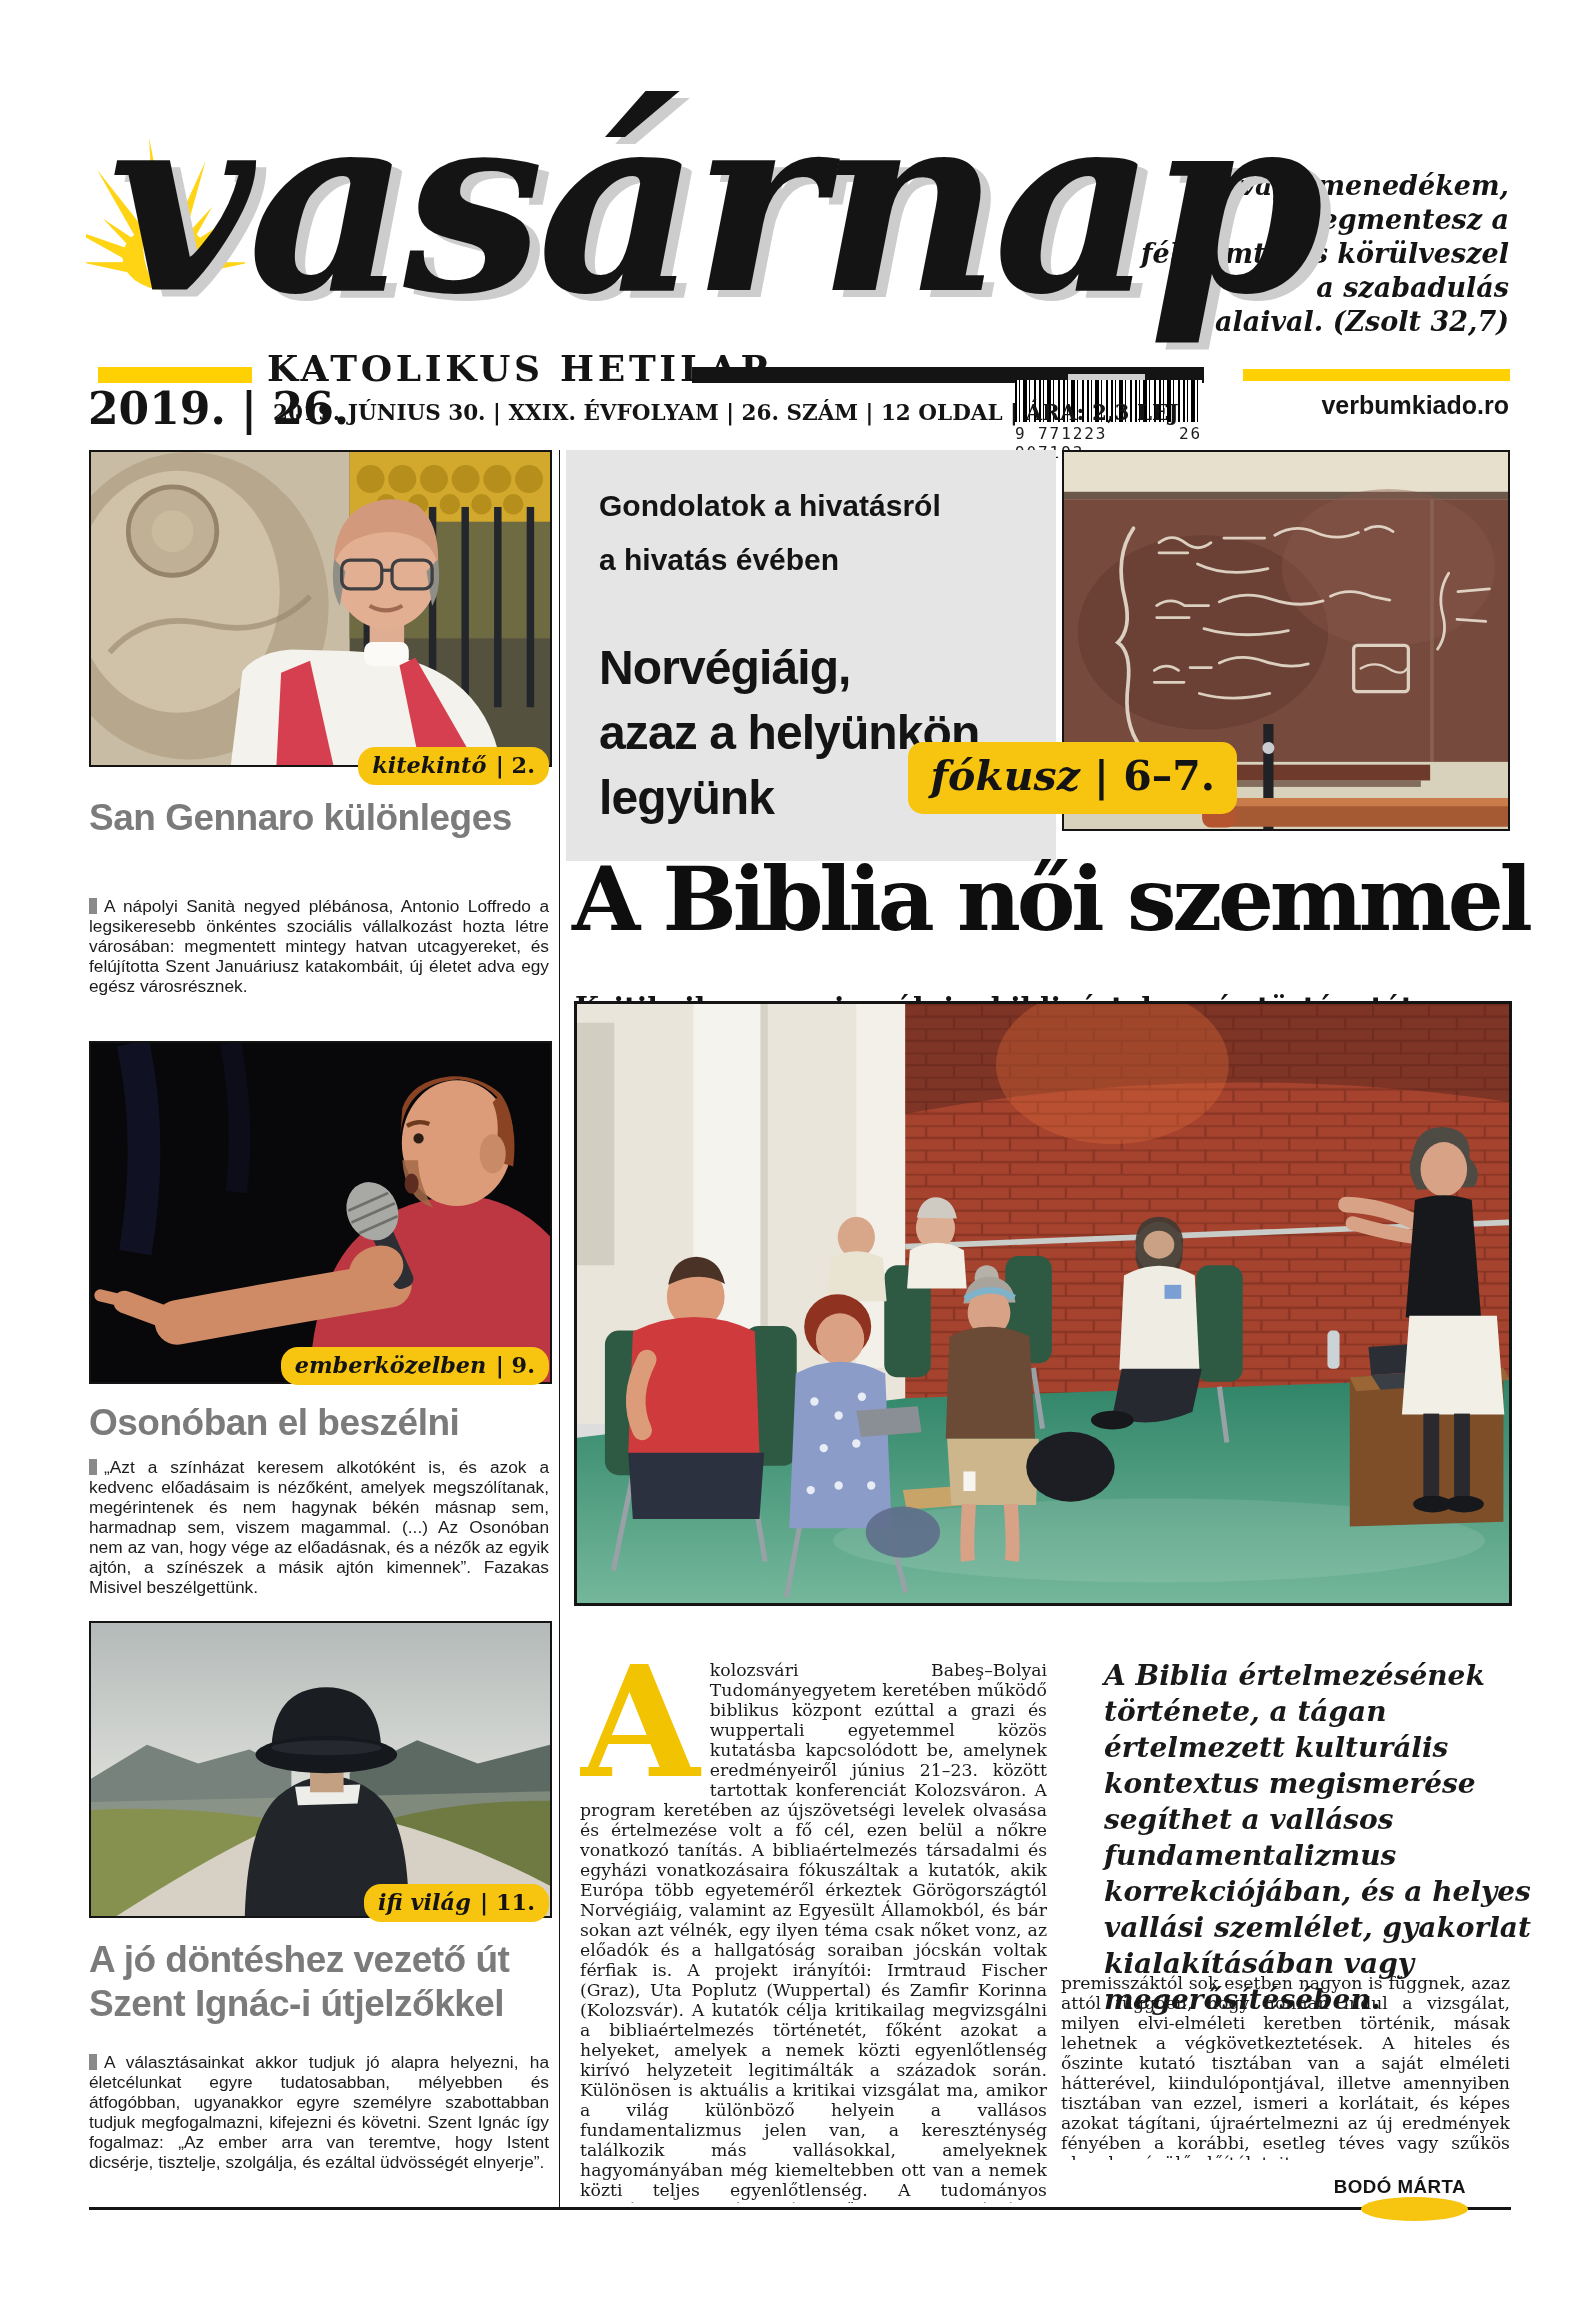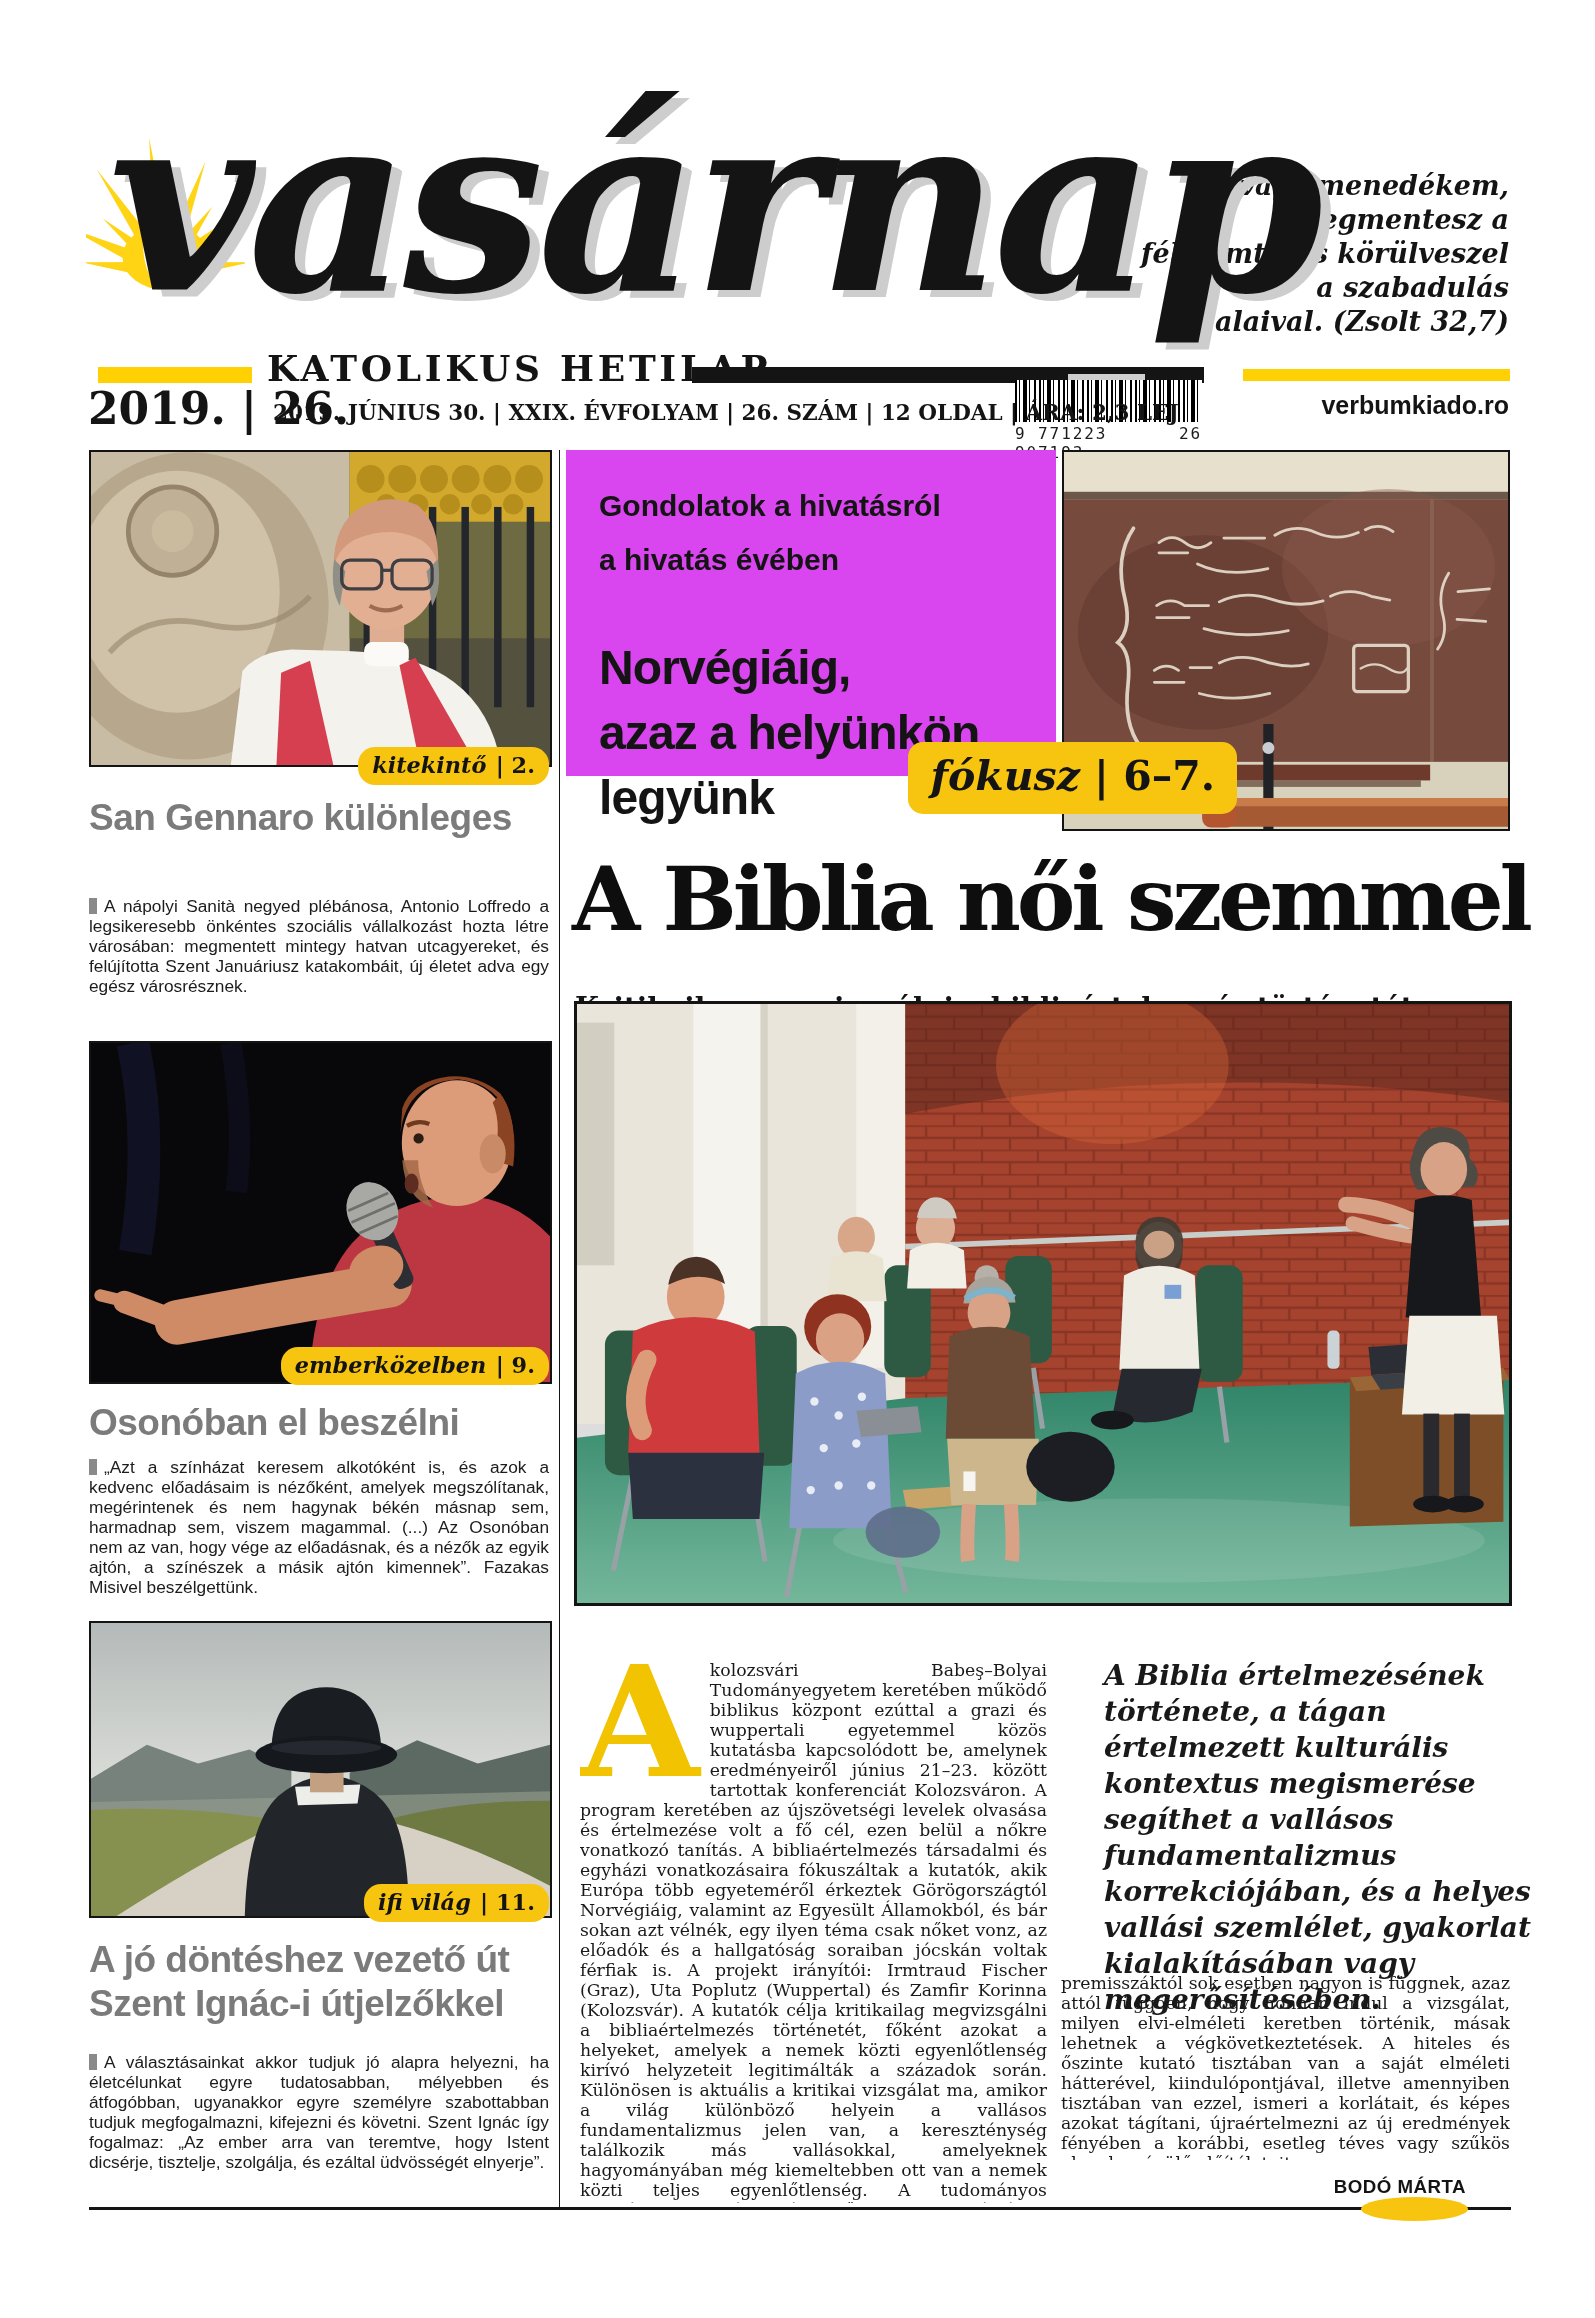--- a/index.html
+++ b/index.html
@@ -74,21 +74,21 @@
   .lead-par {
     position:absolute; left:89px; width:460px;
     font-size:17.3px; line-height:20px; text-align:justify; color:#1c1c1c;
   }
   .lead-par::before {
     content:""; display:inline-block; width:7.5px; height:16px; background:#8a8a8a;
     margin-right:7.5px; vertical-align:-1.9px;
   }
 
   
-  #kicker-box { position:absolute; left:566px; top:450px; width:490px; height:326px; background:#d946ef;padding-left:12px; }
+  #kicker-box { position:absolute; left:566px; top:450px; width:490px; height:411px; background:#e5e5e5;padding-left:12px; }
   #kicker-lines { position:absolute; left:33px; top:29px; font-weight:bold; font-size:30px; line-height:54px; color:#141414; }
   #kicker-title { position:absolute; left:33px; top:185px; font-weight:bold; font-size:48px; line-height:65px; color:#141414; letter-spacing:-0.9px; }
 
   
   #main-headline {
     position:absolute; left:572px; top:847px; width:939px; white-space:nowrap;
     font-family:"DejaVu Serif","Liberation Serif",serif; font-weight:bold;
     font-size:88px; letter-spacing:-4.2px; color:#0e0e0e;
   }
   #main-subtitle {

